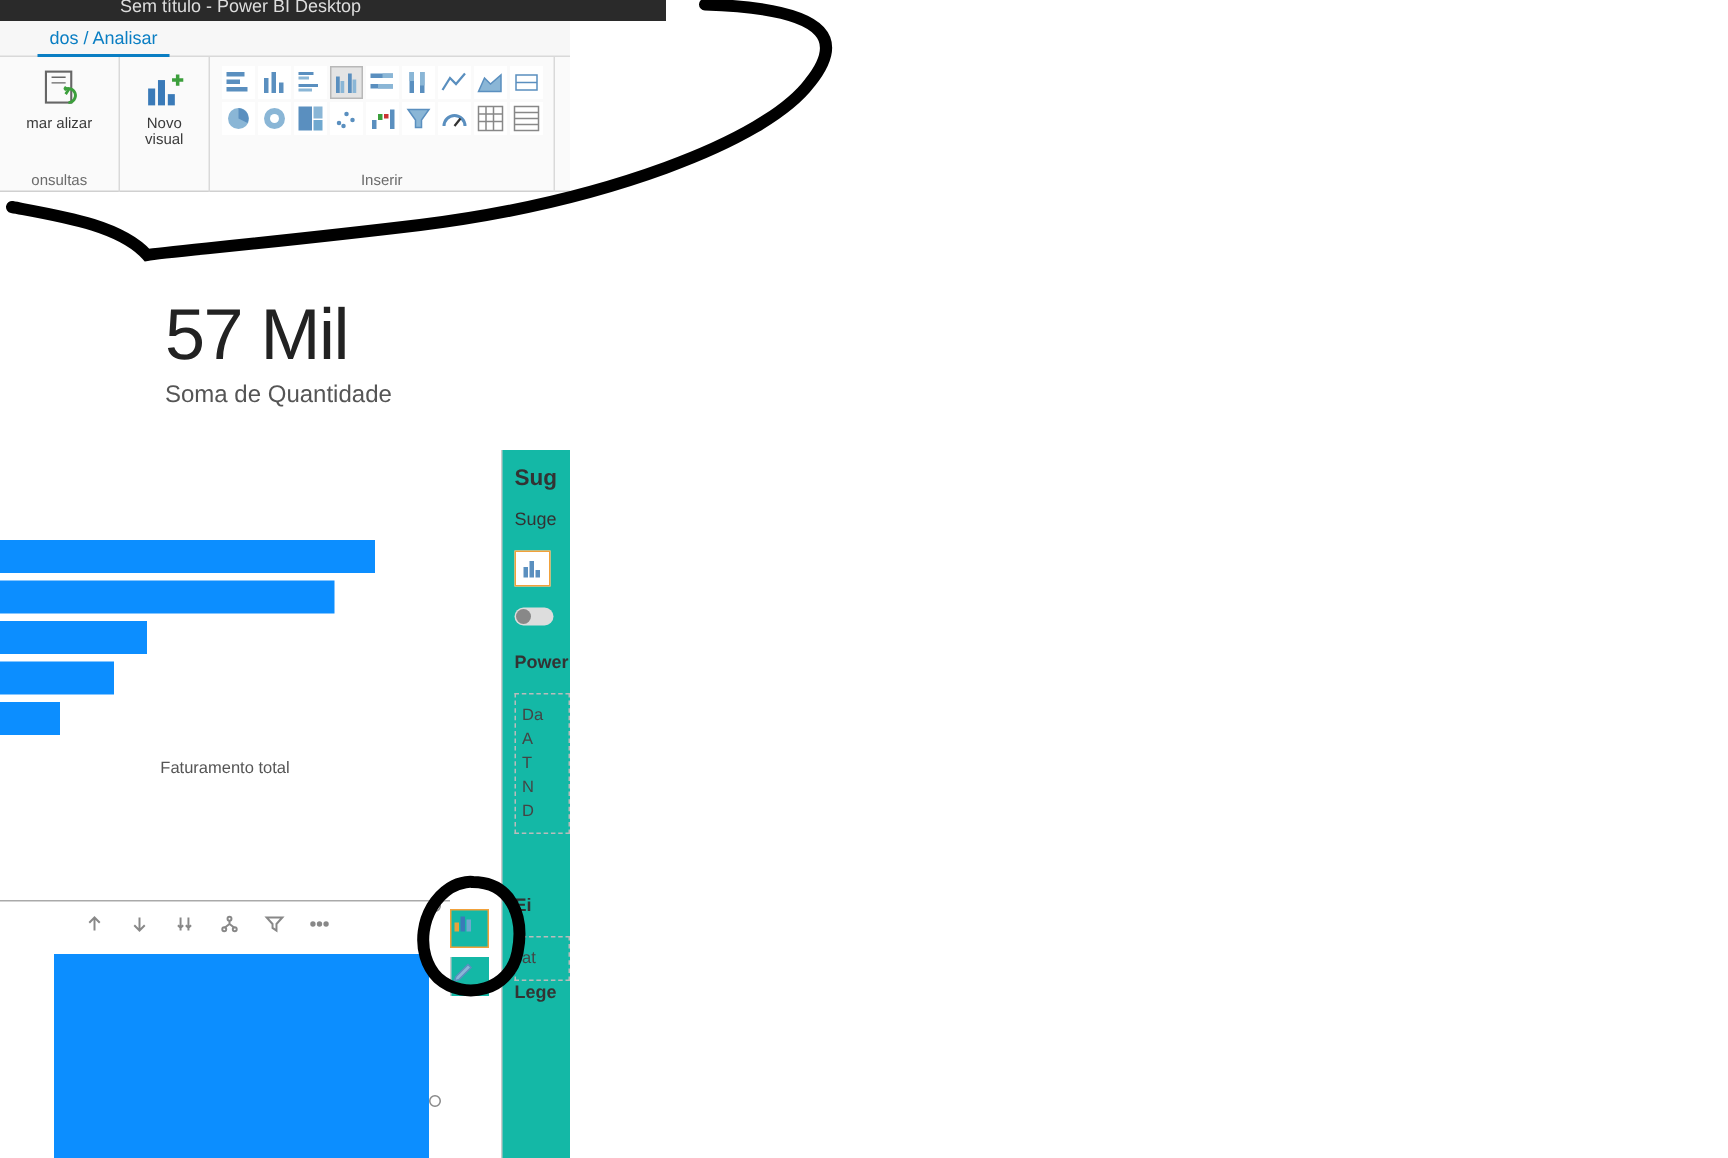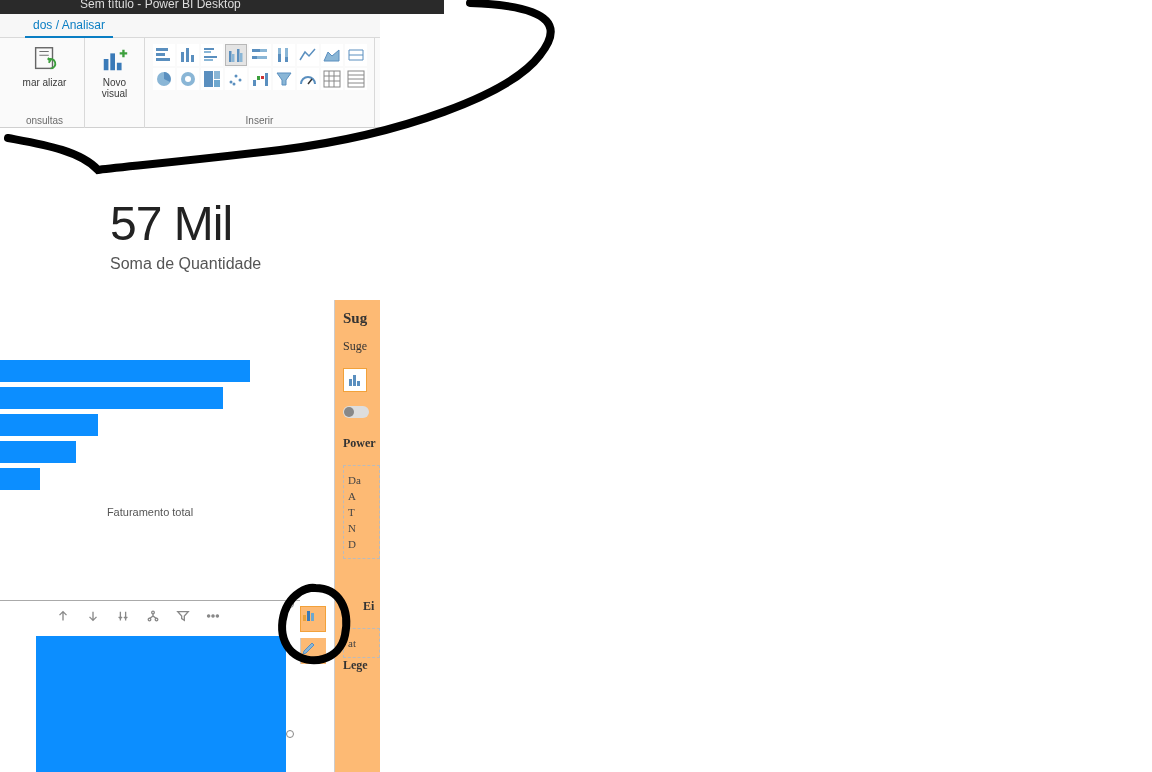--- a/index.html
+++ b/index.html
@@ -6,21 +6,21 @@
   *{box-sizing:border-box;}
 
   
   .titlebar{position:absolute;left:0;top:0;height:14px;width:444px;background:#2a2a2a;color:#ddd;font-size:12px;padding-left:80px;line-height:8px;}
 
   
   .tabrow{position:absolute;left:0;top:14px;height:24px;width:380px;background:#f7f7f7;border-bottom:1px solid #d9d9d9;font-size:12px;padding-left:25px;}
   .tabrow .tab{display:inline-block;padding:4px 8px;color:#0a7ec3;border-bottom:2px solid #0a7ec3;}
 
   
-  .ribbon{position:absolute;left:0;top:38px;height:90px;width:380px;background:#fafafa;border-bottom:1px solid #d0d0d0;display:flex;justify-content:center;}
+  .ribbon{position:absolute;left:0;top:38px;height:90px;width:380px;background:#fafafa;border-bottom:1px solid #d0d0d0;display:flex;}
   .group{height:90px;border-right:1px solid #d9d9d9;display:flex;flex-direction:column;align-items:center;justify-content:flex-start;padding:6px 8px 2px 8px;position:relative;}
   .group .glabel{position:absolute;bottom:2px;left:0;right:0;text-align:center;font-size:10px;color:#6b6b6b;}
   .bigbtn{display:flex;flex-direction:column;align-items:center;gap:3px;font-size:11px;color:#3a3a3a;cursor:pointer;}
   .bigbtn .icon{width:30px;height:30px;}
   .grid{display:grid;grid-template-columns:repeat(9,22px);grid-auto-rows:22px;gap:2px;}
   .vizbtn{width:22px;height:22px;display:flex;align-items:center;justify-content:center;background:#fff;border:1px solid transparent;cursor:pointer;}
   .vizbtn.selected{background:#e4e4e4;border:1px solid #b8b8b8;}
   .vizbtn svg{width:18px;height:18px;}
 
   
@@ -42,21 +42,21 @@
   .vheader .hi{width:16px;height:16px;display:flex;align-items:center;justify-content:center;cursor:pointer;}
   .vheader .hi svg{width:14px;height:14px;stroke:#888;fill:none;stroke-width:1.5;}
 
   
   .bluebox{position:absolute;left:36px;top:636px;width:250px;height:136px;background:#0c8eff;}
 
   
   .selhandle{position:absolute;width:8px;height:8px;background:#fff;border:1px solid #888;border-radius:50%;}
 
   
-  .pane{position:absolute;left:334px;top:300px;width:46px;height:472px;border-left:1px solid #ccc;background:#fdba74;font-size:12px;color:#333;padding:10px 0 0 8px;overflow:hidden;font-family:Liberation Serif, serif;}
+  .pane{position:absolute;left:334px;top:300px;width:46px;height:472px;border-left:1px solid #ccc;background:#14b8a6;font-size:12px;color:#333;padding:10px 0 0 8px;overflow:hidden;}
   .pane .h1{font-weight:600;font-size:15px;margin-bottom:12px;}
   .pane .row{margin-bottom:14px;font-size:12px;white-space:nowrap;}
   .pane .sel{display:flex;gap:6px;margin:8px 0 14px 0;}
   .pane .selbtn{width:24px;height:24px;border:1px solid #c0c0c0;background:#f3f3f3;display:flex;align-items:center;justify-content:center;cursor:pointer;}
   .pane .selbtn.active{background:#fff;border:1px solid #f2a13a;}
   .pane .toggle{width:26px;height:12px;border-radius:6px;background:#ddd;position:relative;display:inline-block;}
   .pane .toggle::after{content:"";position:absolute;left:1px;top:1px;width:10px;height:10px;border-radius:50%;background:#888;}
   .pane .fieldbox{border:1px dashed #bbb;padding:6px 4px;margin-bottom:0;font-size:11px;color:#666;white-space:nowrap;}
   .pane .fitem{padding:2px 0;font-size:11px;color:#444;}
 
@@ -324,21 +324,21 @@
   </div>
   <div class="row"><span class="toggle"></span></div>
   <div class="row" style="font-weight:600;">Power</div>
   <div class="fieldbox">
     <div class="fitem">Da</div>
     <div class="fitem">A</div>
     <div class="fitem">T</div>
     <div class="fitem">N</div>
     <div class="fitem">D</div>
   </div>
-  <div class="row" style="font-weight:600;margin-top:40px;margin-left:20px;">Ei</div>
+  <div class="row" style="font-weight:600;margin-top:40px;">Ei</div>
   <div class="fieldbox">
     <div class="fitem">at</div>
   </div>
   <div class="row" style="font-weight:600;">Lege</div>
 </div>
 
 <div class="anno" style="left:0;top:0;">
   <svg width="600" height="200">
     <path d="M470 3 C 560 6, 560 30, 540 55 C 510 95, 400 135, 280 150 C 180 162, 110 168, 98 170 C 80 150, 40 144, 8 138"></path>
   </svg>

